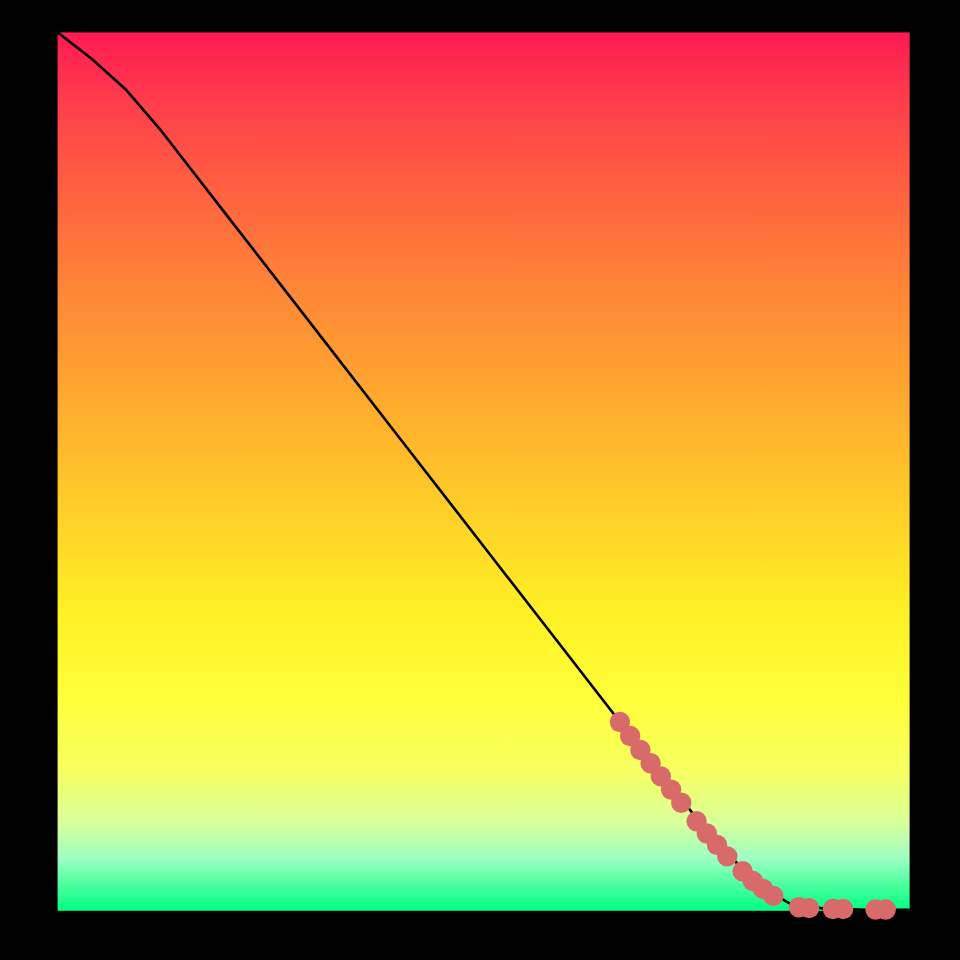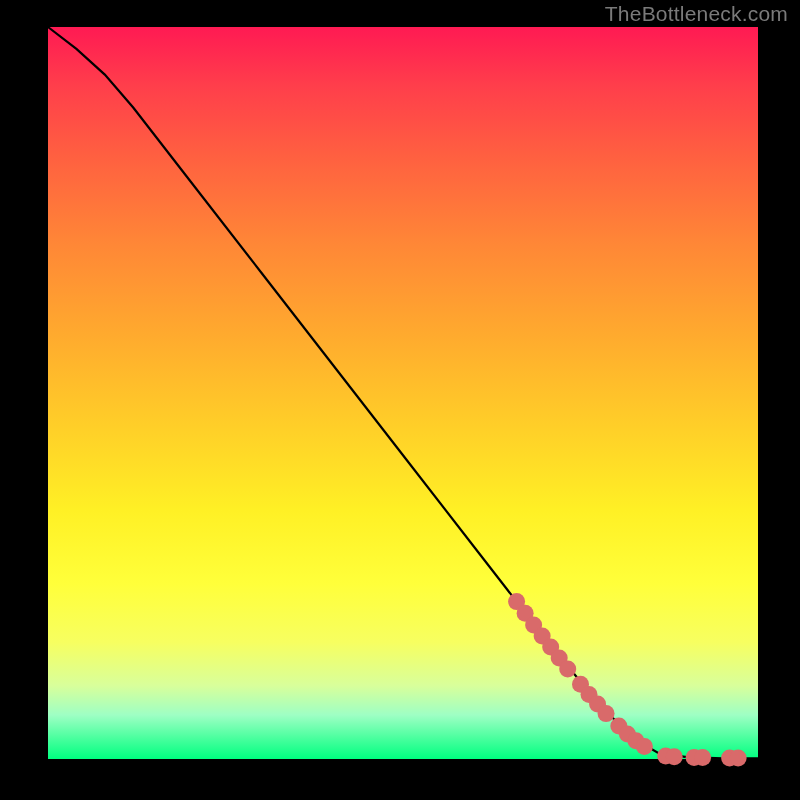--- a/index.html
+++ b/index.html
@@ -87,14 +87,13 @@
           <circle cx="596.40" cy="719.56" r="8.5" class="marker"></circle>
           <circle cx="617.70" cy="729.07" r="8.5" class="marker"></circle>
           <circle cx="626.22" cy="729.80" r="8.5" class="marker"></circle>
           <circle cx="646.10" cy="730.54" r="8.5" class="marker"></circle>
           <circle cx="654.62" cy="730.54" r="8.5" class="marker"></circle>
           <circle cx="681.60" cy="730.90" r="8.5" class="marker"></circle>
           <circle cx="690.12" cy="730.90" r="8.5" class="marker"></circle>
         </g>
     </svg>
   </div>
-  <div class="attribution" style="right: 12px; top: 2px;">TheBottleneck.com</div>
 </div>
 
 </body></html>

